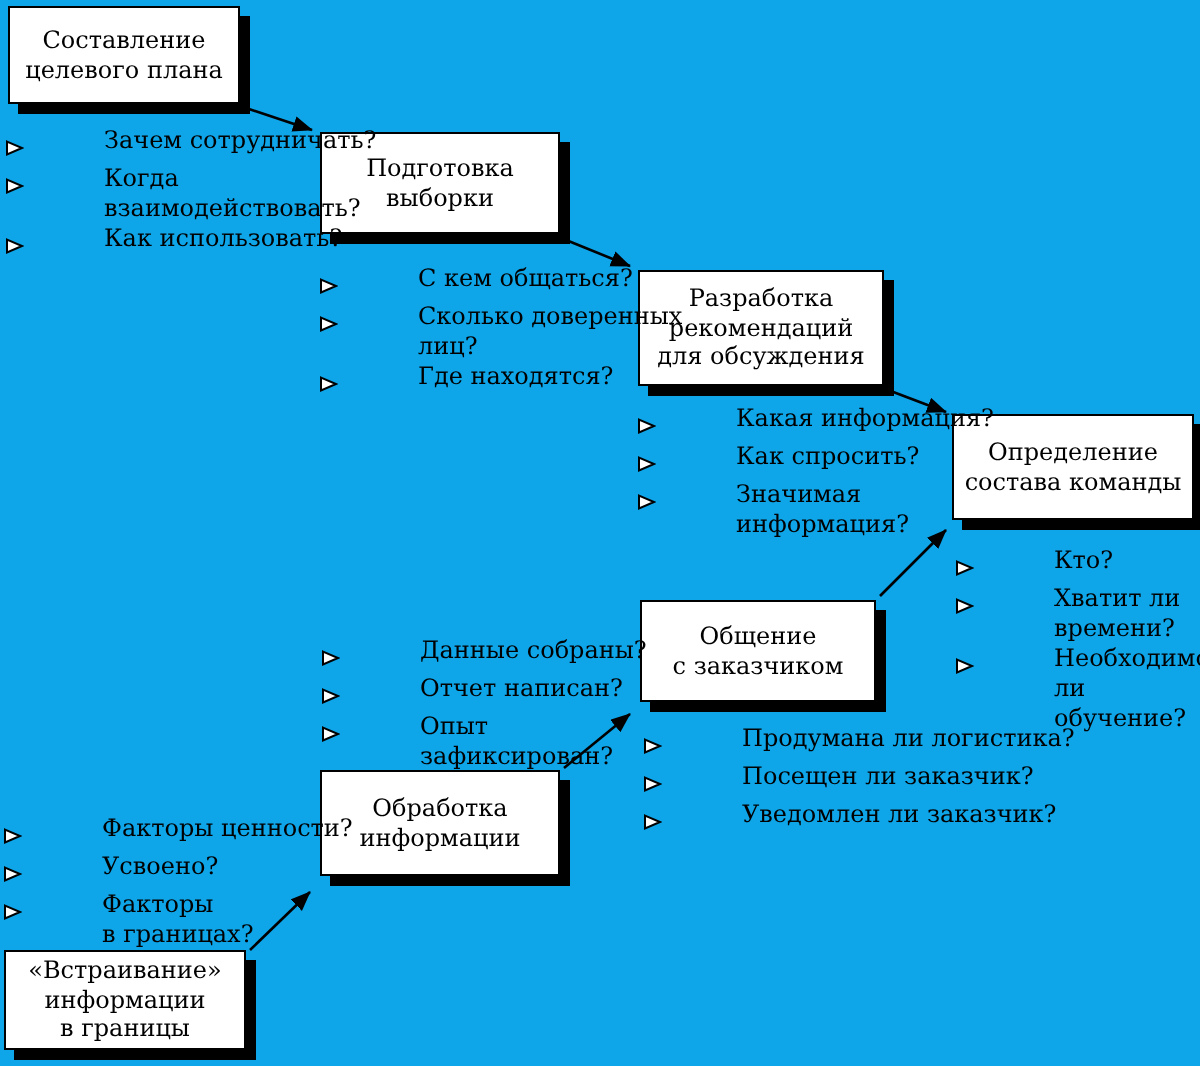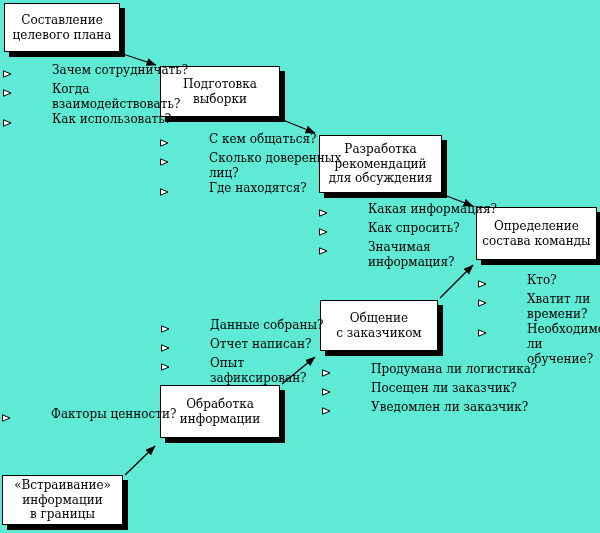--- a/index.html
+++ b/index.html
@@ -1,17 +1,17 @@
 <!DOCTYPE html>
 <html><head>
 <meta charset="utf-8">
 <style>
   html,body{margin:0;padding:0;background:#fff;}
   #canvas{
-    position:relative;width:600px;height:533px;background:#5eead4;
+    position:relative;width:600px;height:533px;background:#0ea5e9;
     overflow:hidden;font-family:"DejaVu Serif","Liberation Serif",serif;color:#000;
   }
   .fbox{
     position:absolute;box-sizing:border-box;background:#ffffff;
     border:1.5px solid #000;box-shadow:5px 5px 0 #000;
     display:flex;align-items:center;justify-content:center;
     text-align:center;white-space:pre-line;
     font-size:12px;line-height:14.5px;padding:2px;
   }
   .qlist{position:absolute;font-size:12px;line-height:15px;}
@@ -188,15 +188,28 @@
     </div>
   </div>
 
   <div class="qlist" style="left:2px;top:407px;">
     <div class="qitem">
       <span class="qbullet"><svg width="9" height="8">
             <path d="M0.5,0.8 L8,4 L0.5,7.2 Z" fill="#fff" stroke="#000" stroke-width="1"></path>
           </svg></span>
       <span class="qtext">Факторы ценности?</span>
     </div>
+    <div class="qitem">
+      <span class="qbullet"><svg width="9" height="8">
+            <path d="M0.5,0.8 L8,4 L0.5,7.2 Z" fill="#fff" stroke="#000" stroke-width="1"></path>
+          </svg></span>
+      <span class="qtext">Усвоено?</span>
+    </div>
+    <div class="qitem">
+      <span class="qbullet"><svg width="9" height="8">
+            <path d="M0.5,0.8 L8,4 L0.5,7.2 Z" fill="#fff" stroke="#000" stroke-width="1"></path>
+          </svg></span>
+      <span class="qtext">Факторы
+в границах?</span>
+    </div>
   </div>
 
 </div>
 
 </body></html>

